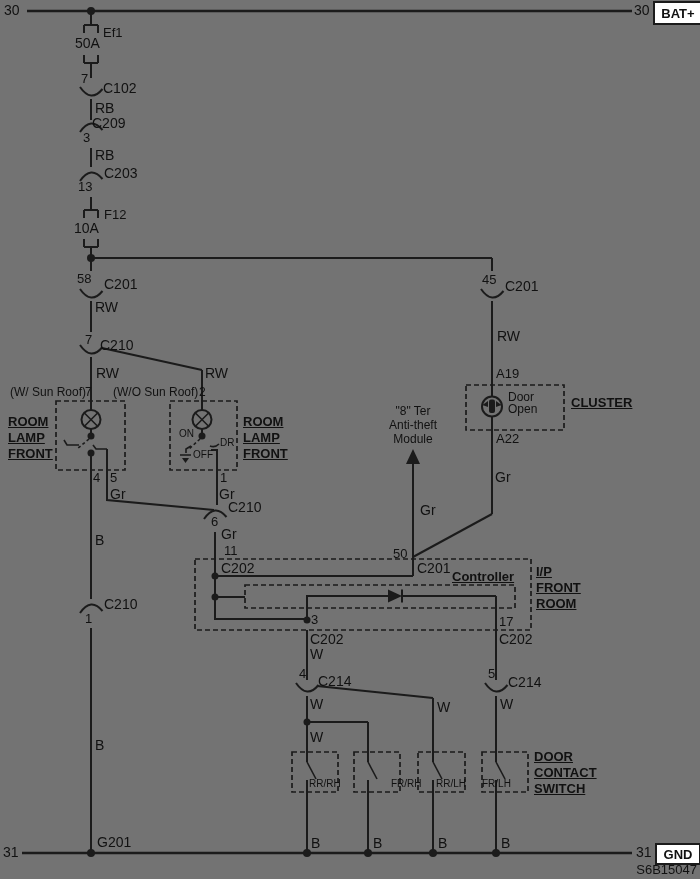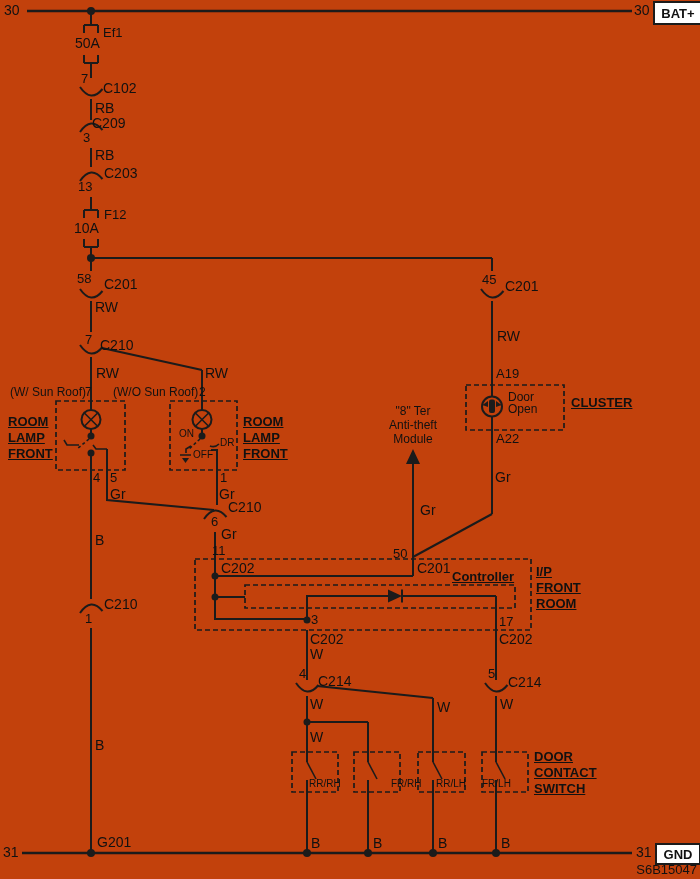--- a/index.html
+++ b/index.html
@@ -1,16 +1,16 @@
 <!DOCTYPE html>
 <html><head>
 <meta charset="utf-8">
 <style>
   html,body{margin:0;padding:0;background:#fff;}
-  #canvas{position:relative;width:700px;height:879px;background:#c2410c;overflow:hidden;
+  #canvas{position:relative;width:700px;height:879px;background:#737373;overflow:hidden;
           font-family:"Liberation Sans","DejaVu Sans",sans-serif;color:#111;}
   svg{position:absolute;left:0;top:0;}
   svg *{stroke:#1b1b1b;stroke-width:2;fill:none;}
   svg .dot{fill:#1b1b1b;stroke:none;}
   svg .fill{fill:#1b1b1b;stroke:none;}
   svg .thick{stroke-width:2.6;}
   svg .thin{stroke-width:1.6;}
   svg .dash{stroke-width:1.7;stroke-dasharray:5 3;}
   svg .bladedash{stroke-width:1.6;stroke-dasharray:3 2.5;}
   .lbl{position:absolute;white-space:nowrap;font-size:14px;line-height:1.05;color:#111;}
@@ -226,21 +226,21 @@
 
 <span class="lbl f13" style="left:93px;top:471px">4</span>
 <span class="lbl f13" style="left:110px;top:471px">5</span>
 <span class="lbl" style="left:110px;top:487px">Gr</span>
 <span class="lbl f13" style="left:220px;top:471px">1</span>
 <span class="lbl" style="left:219px;top:487px">Gr</span>
 
 <span class="lbl" style="left:228px;top:500px">C210</span>
 <span class="lbl f13" style="left:211px;top:515px">6</span>
 <span class="lbl" style="left:221px;top:527px">Gr</span>
-<span class="lbl f13" style="left:212px;top:544px">11</span>
+<span class="lbl f13" style="left:224px;top:544px">11</span>
 <span class="lbl" style="left:221px;top:561px">C202</span>
 
 <span class="lbl" style="left:95px;top:533px">B</span>
 <span class="lbl" style="left:104px;top:597px">C210</span>
 <span class="lbl f13" style="left:85px;top:612px">1</span>
 <span class="lbl" style="left:95px;top:738px">B</span>
 <span class="lbl" style="left:97px;top:835px">G201</span>
 
 <span class="lbl f13" style="left:482px;top:273px">45</span>
 <span class="lbl" style="left:505px;top:279px">C201</span>

